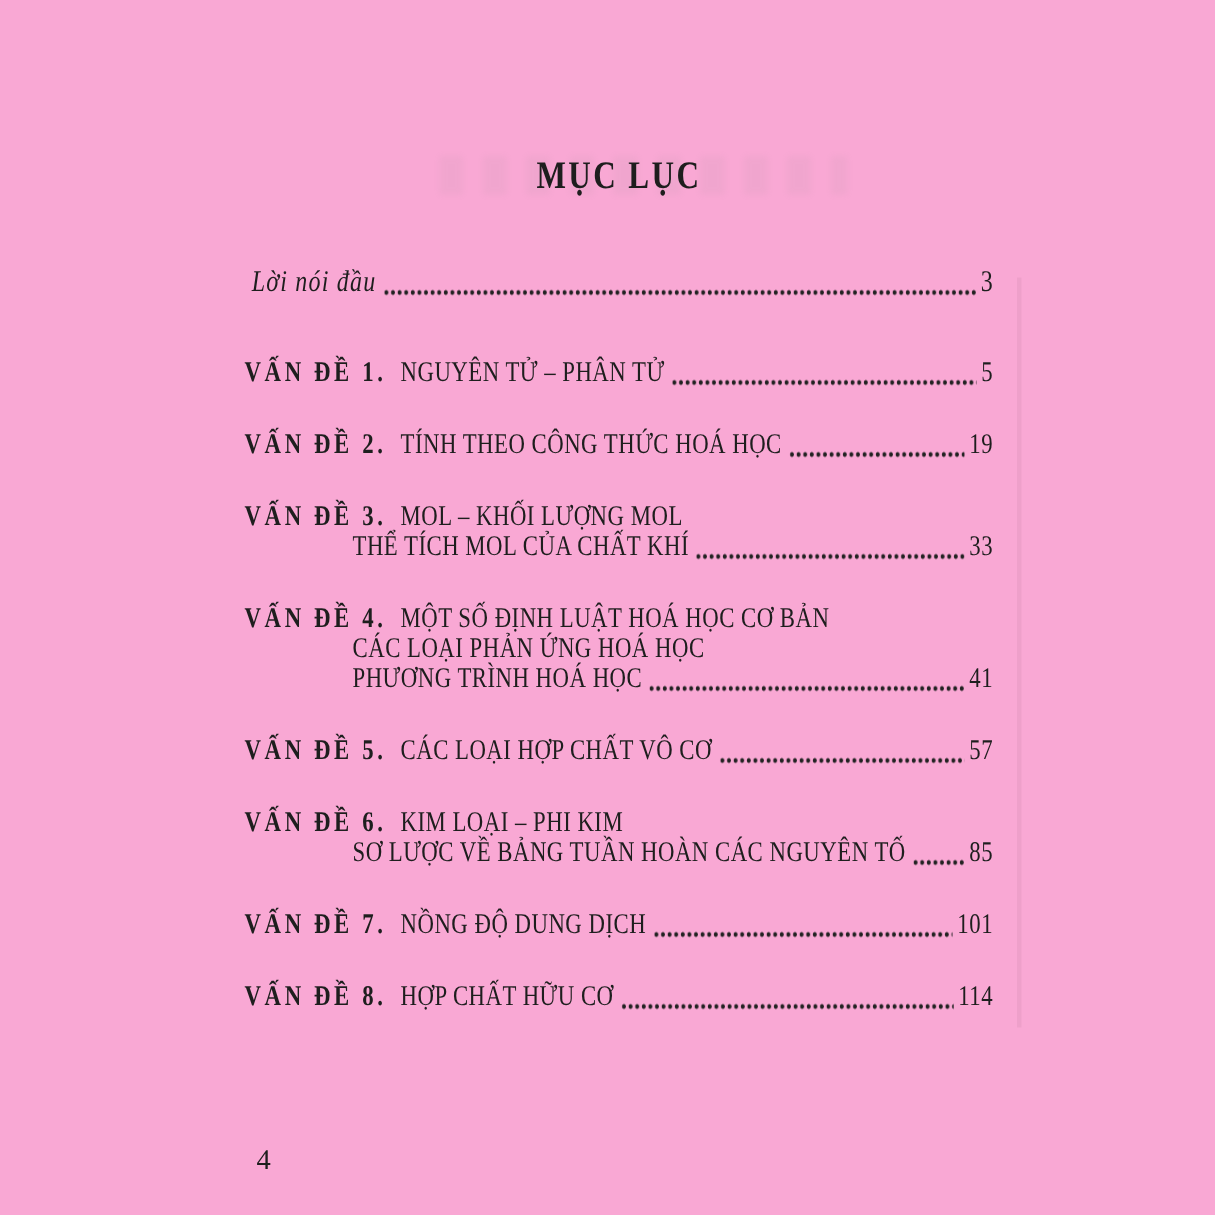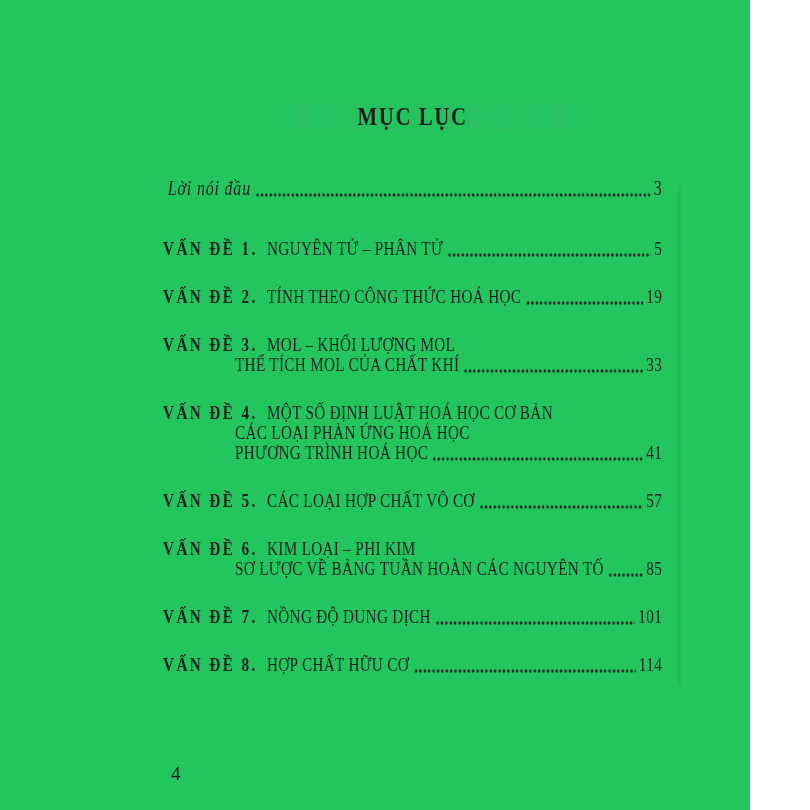--- a/index.html
+++ b/index.html
@@ -1,20 +1,20 @@
 <!DOCTYPE html>
 <html><head>
 <meta charset="utf-8">
 <style>
   * { box-sizing: border-box; }
   html, body { margin: 0; padding: 0; background: #ffffff; }
   .page {
     position: relative;
-    width: 750px; height: 810px;
-    background: #22c55e;
+    width: 810px; height: 810px;
+    background: #f9a8d4;
     color: #1e1e1e;
     font-family: "Liberation Serif", "DejaVu Serif", serif;
     overflow: hidden;
   }
   
   .scan-ghost {
     position: absolute; left: 293px; top: 104px; width: 272px; height: 26px;
     background: repeating-linear-gradient(90deg, #888 0 16px, transparent 16px 29px);
     opacity: .07; filter: blur(2px);
   }

